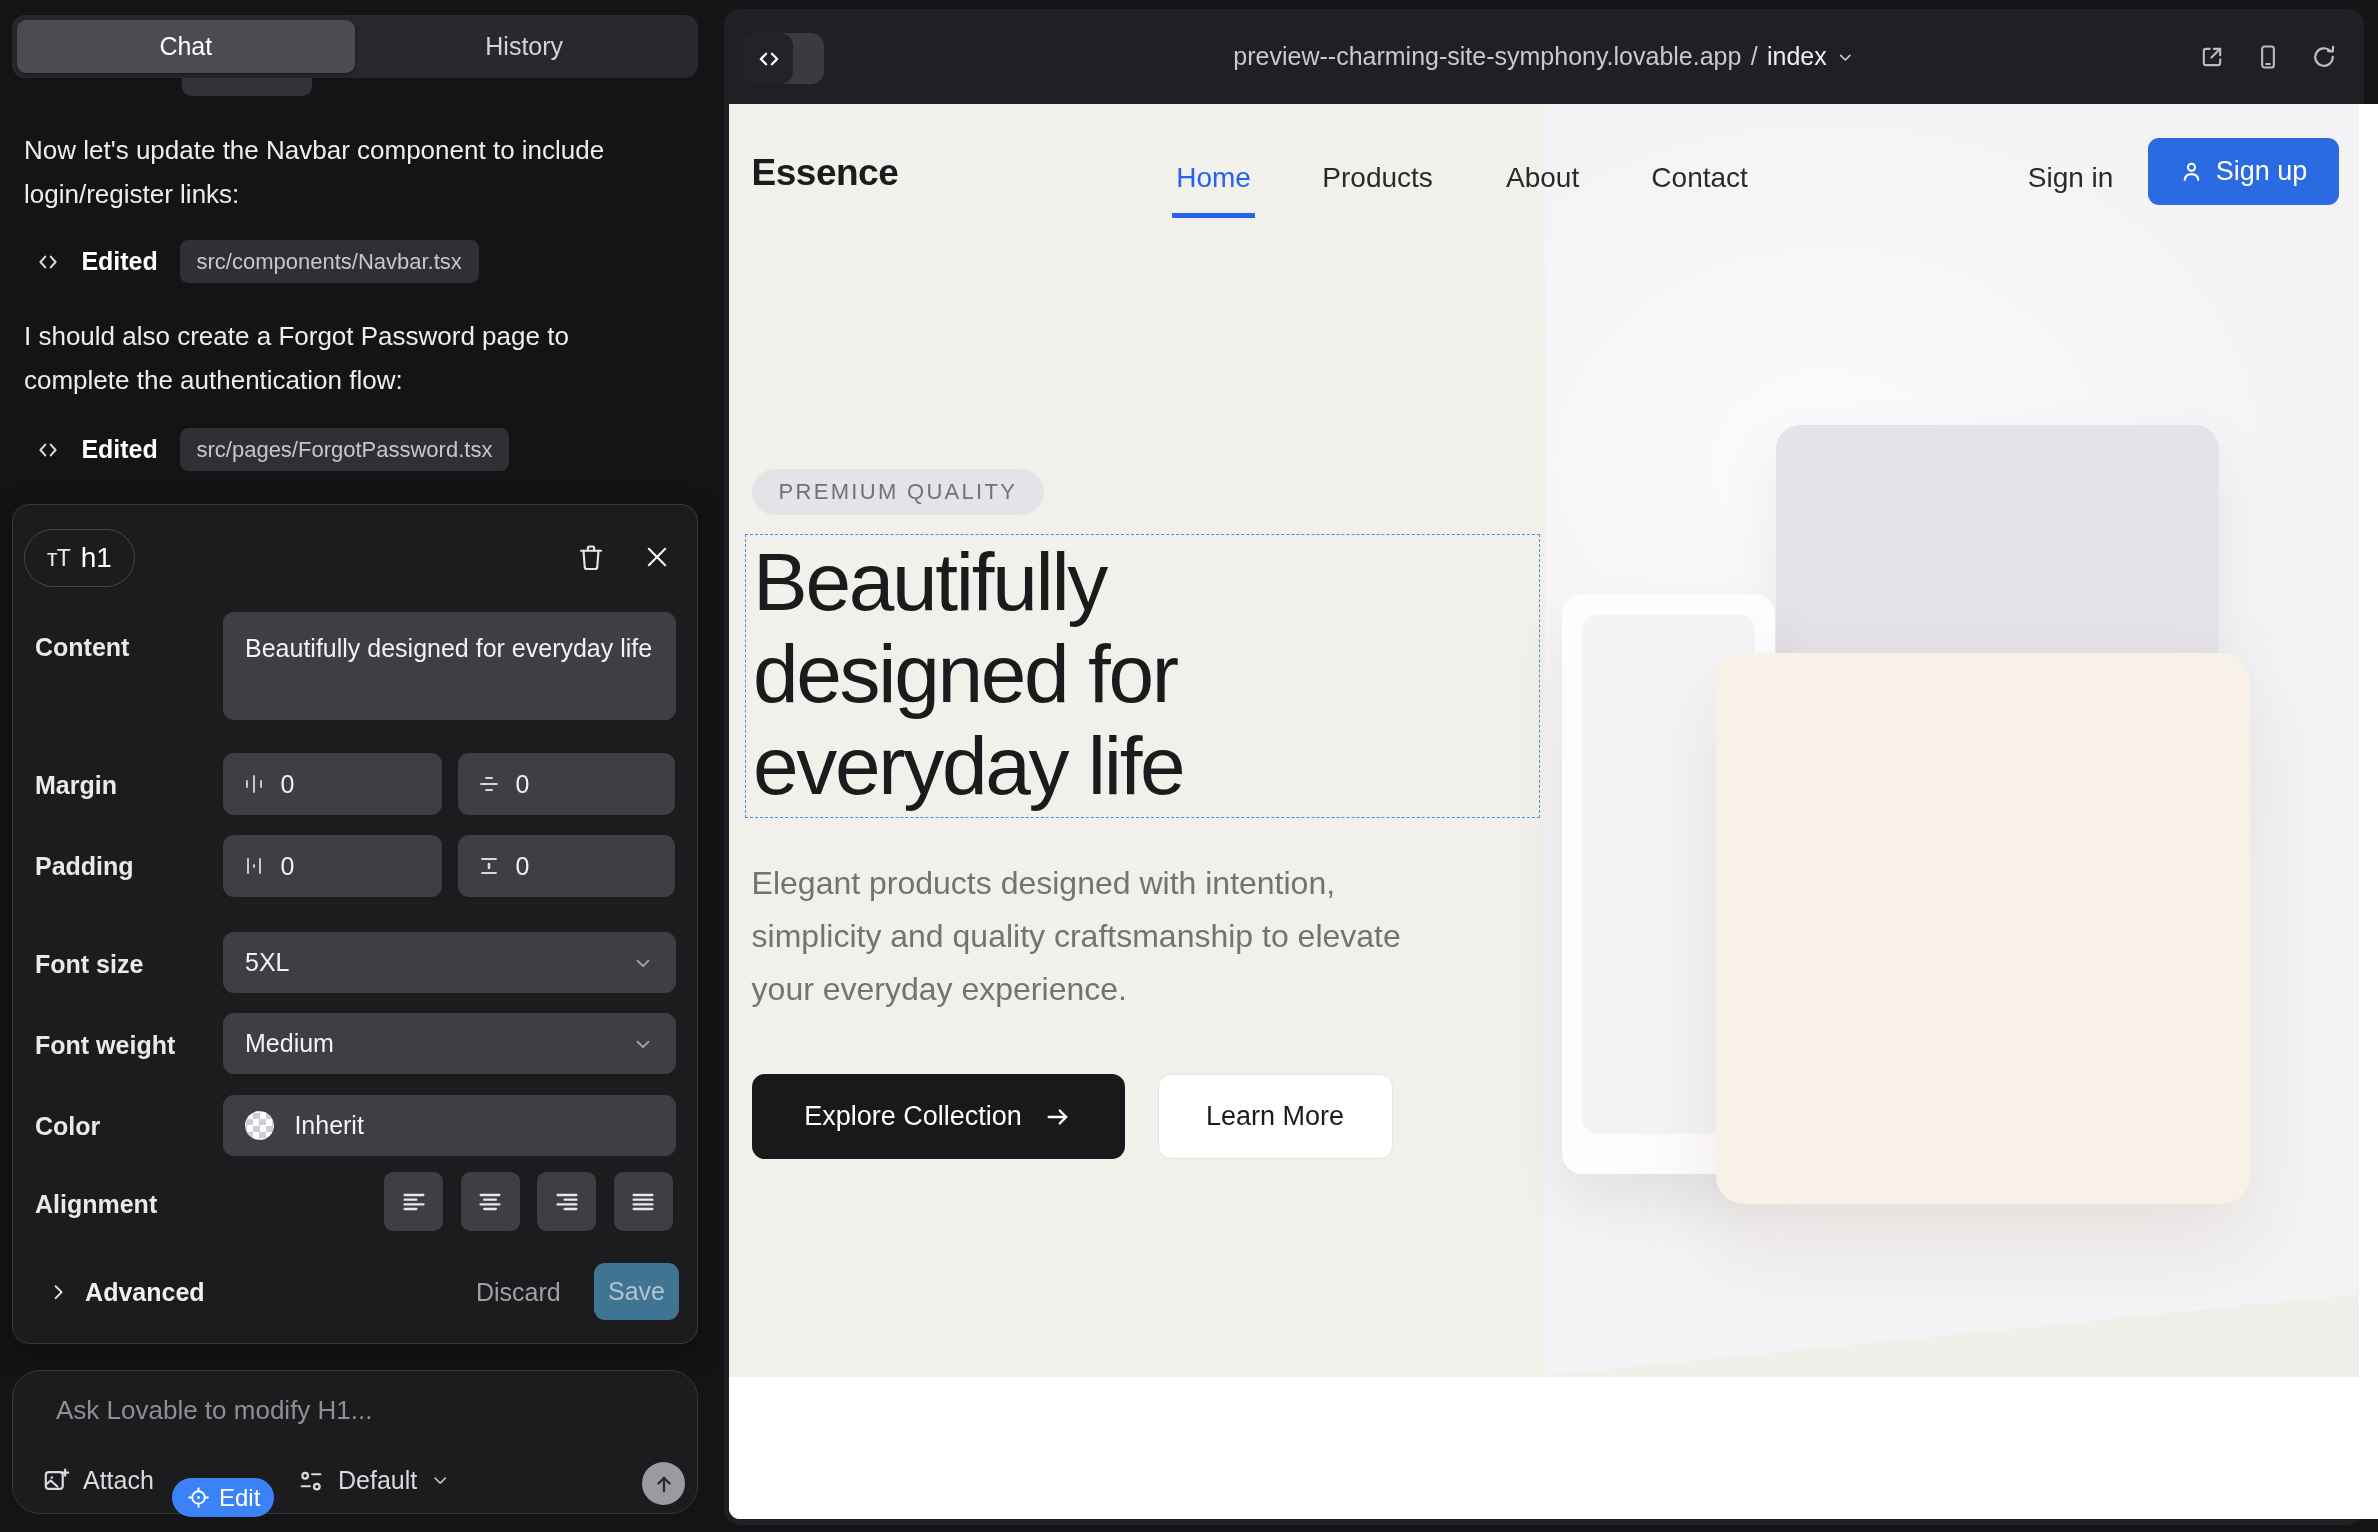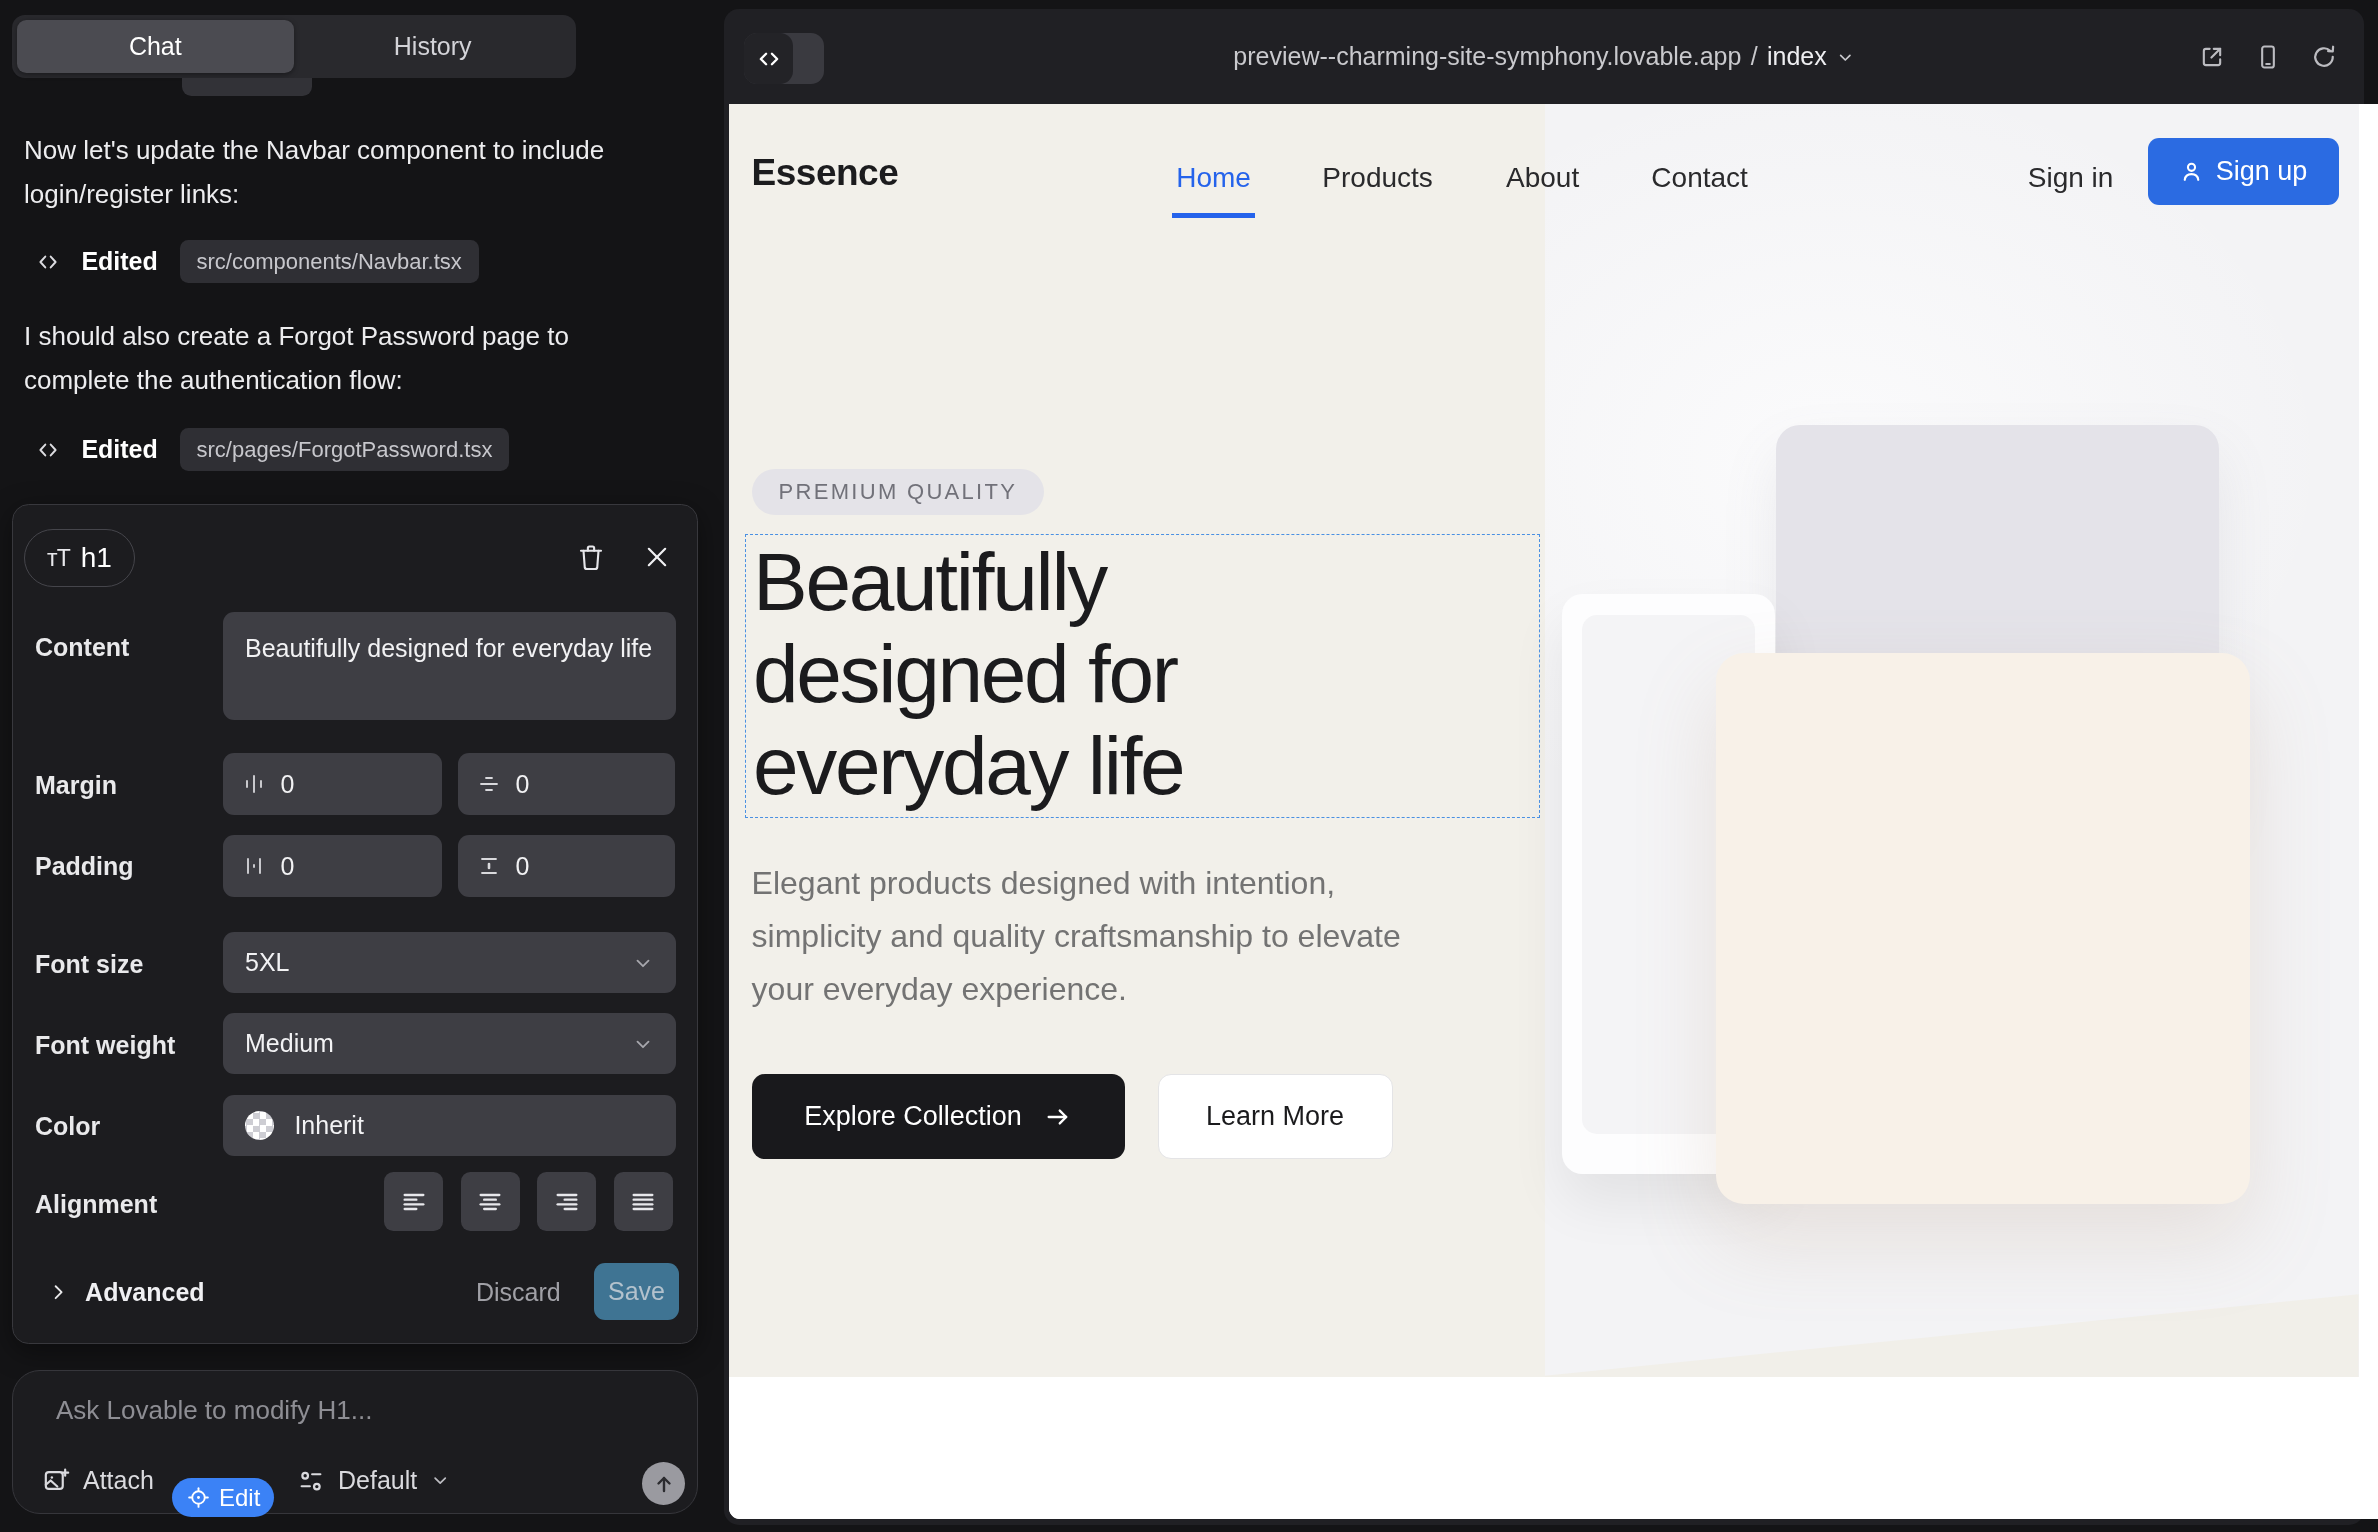--- a/index.html
+++ b/index.html
@@ -4,21 +4,21 @@
 <style>
   html,body{margin:0;padding:0;background:#141416;}
   *{box-sizing:border-box;}
   #stage{position:relative;width:2378px;height:1532px;background:#141416;
          font-family:"Liberation Sans", sans-serif;overflow:hidden;}
   .abs{position:absolute;}
   .flex{display:flex;align-items:center;}
   svg{display:block;}
 
   
-  .tabbar{left:12px;top:15px;width:564px;height:63px;background:#29292d;border-radius:13px;padding:4.6px;display:flex;}
+  .tabbar{left:12px;top:15px;width:686px;height:63px;background:#29292d;border-radius:13px;padding:4.6px;display:flex;}
   .tab{flex:1;display:flex;align-items:center;justify-content:center;font-size:25px;color:#d3d3d8;border-radius:9.3px;cursor:pointer;}
   .tab.active{background:#4b4b51;color:#ffffff;box-shadow:0 1.9px 5.6px rgba(0,0,0,.35);}
   .partial-pill{left:182px;top:78px;width:130px;height:17.6px;background:#323237;border-radius:0 0 9.3px 9.3px;}
   .msg{left:24px;width:649px;font-size:26px;line-height:44px;color:#ededef;}
   .edited-row{height:45px;display:flex;align-items:center;color:#dcdce0;}
   .edited-label{font-size:25px;font-weight:700;color:#fff;margin-left:20.4px;}
   .file-pill{margin-left:22px;background:#2f2f34;color:#c7c7cc;font-size:22px;padding:8.3px 16.7px;border-radius:8.3px;white-space:nowrap;}
 
   .editor-card{left:12px;top:504px;width:686px;height:840px;background:#1c1c1f;border:1.4px solid #38383d;border-radius:16.7px;box-shadow:0 7.4px 28px rgba(0,0,0,.4);}
   .chip{left:24px;top:529px;height:58px;border:1.4px solid #45454b;border-radius:30px;display:flex;align-items:center;gap:11px;padding:0 22px;color:#fff;}

